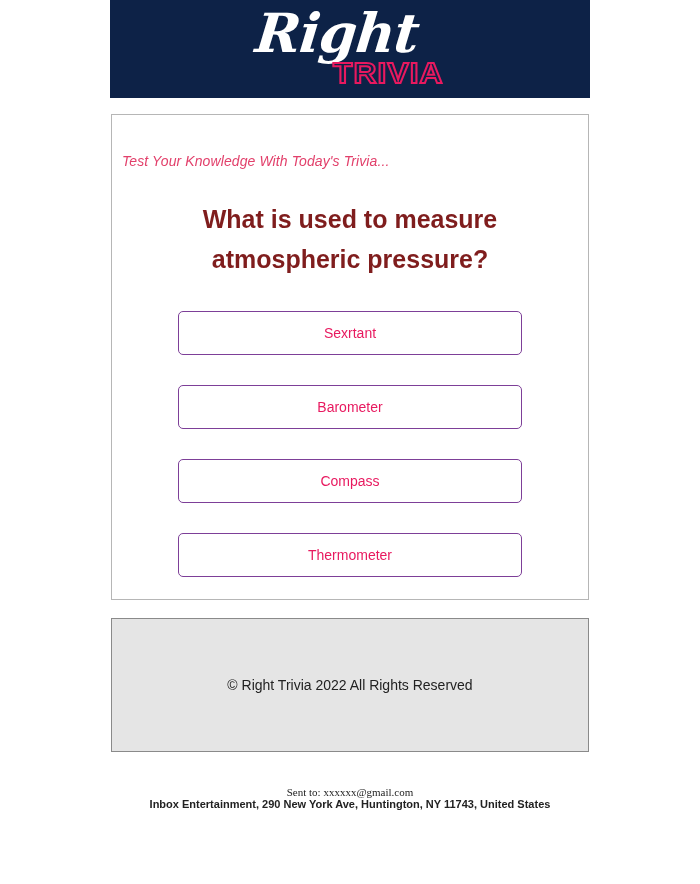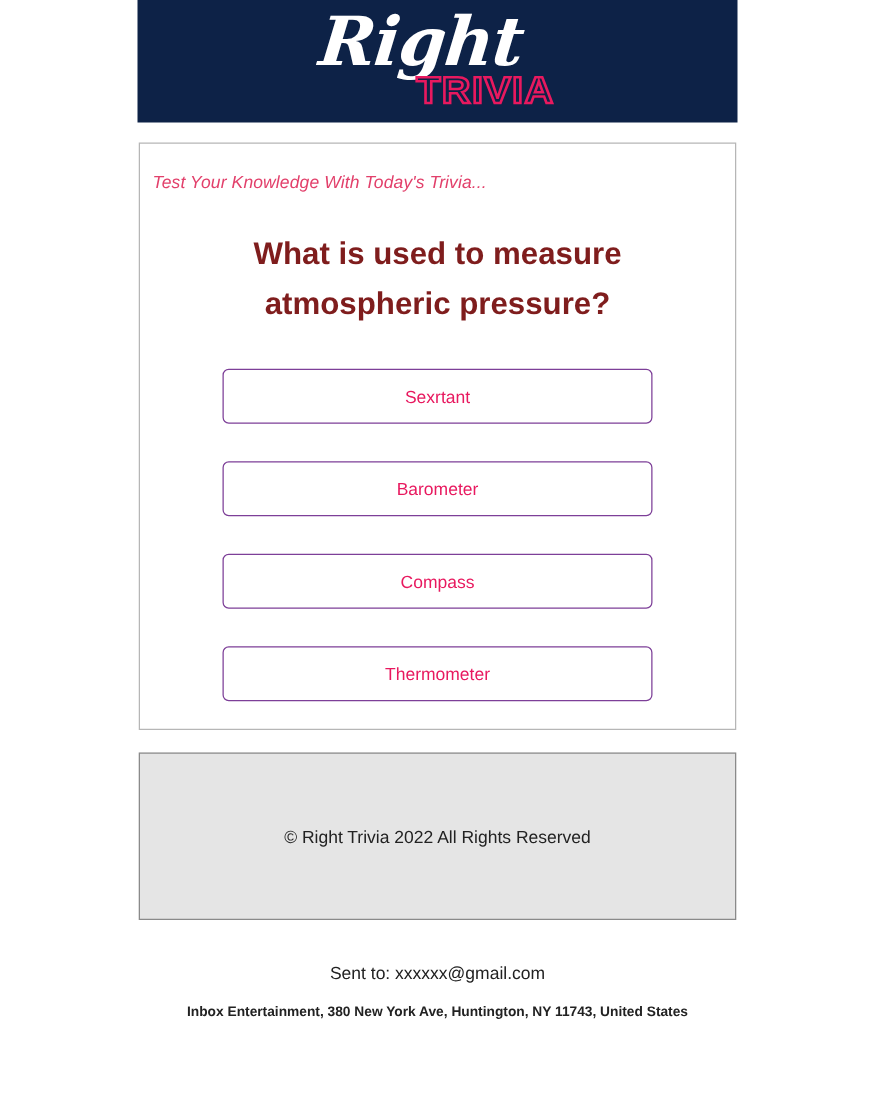--- a/index.html
+++ b/index.html
@@ -64,21 +64,21 @@
     transform-origin: left center;
   }
 
   
   .quiz-card {
     width: 478px;
     margin: 16px auto 0 auto;
     background: #ffffff;
     border: 1px solid #b6b6b6;
     box-sizing: border-box;
-    padding: 18px 0 22px 0;
+    padding: 34px 0 22px 0;
     min-height: 458px;
   }
   .tagline {
     font-size: 14px;
     font-style: italic;
     color: #e2406b;
     padding: 4px 0 0 10px;
     letter-spacing: 0.1px;
   }
   .question {
@@ -133,23 +133,23 @@
     text-align: center;
   }
 
   
   .legal {
     width: 560px;
     margin: 34px auto 0 auto;
     text-align: center;
   }
   .legal-line {
-    font-size: 14px;
+    font-size: 11px;
     color: #222222;
-    margin-bottom: 18px;
+    font-family: Liberation Serif, serif;
   }
   .legal-link {
     font-size: 11px;
     color: #222222;
     text-decoration: none;
     margin-bottom: 18px;
     display: block;
     cursor: pointer;
   }
   .legal-address {
@@ -183,16 +183,16 @@
       <button class="answer-btn">Thermometer</button>
     </div>
   </div>
 
   <div class="copyright-box">
     <div class="copyright-text">© Right Trivia 2022 All Rights Reserved</div>
   </div>
 
   <div class="legal">
     <div class="legal-line">Sent to: xxxxxx@gmail.com</div>
-    <div class="legal-address">Inbox Entertainment, 380 New York Ave, Huntington, NY 11743, United States</div>
+    <div class="legal-address">Inbox Entertainment, 290 New York Ave, Huntington, NY 11743, United States</div>
   </div>
 
 </div>
 
 </body></html>

